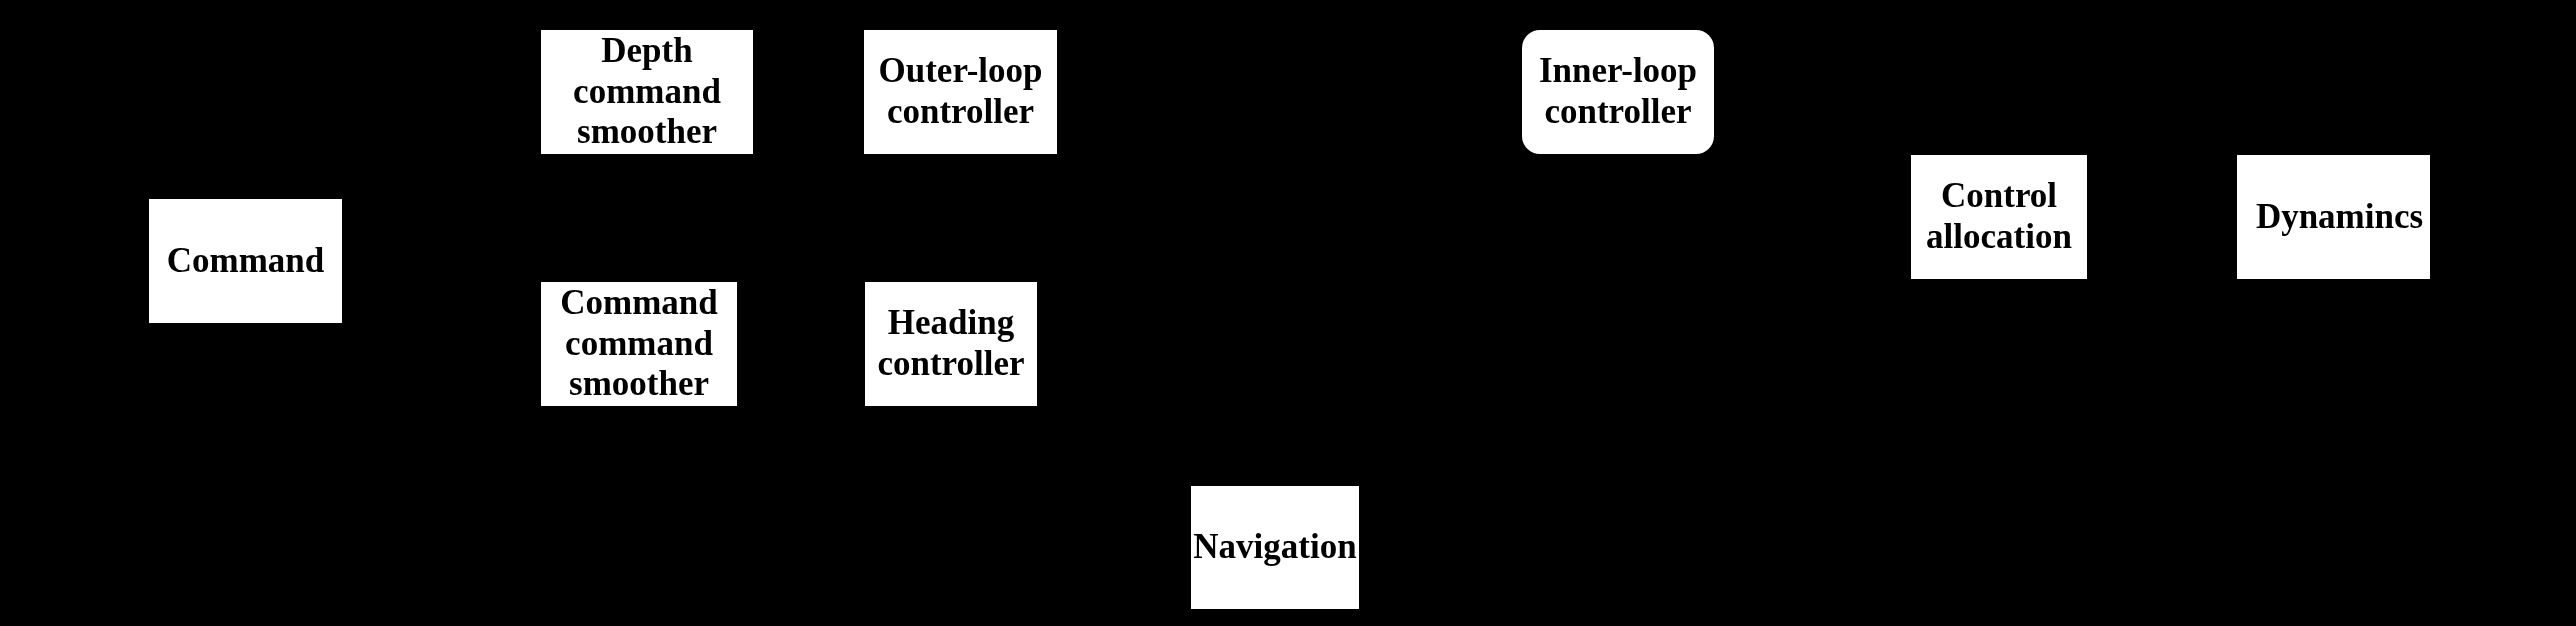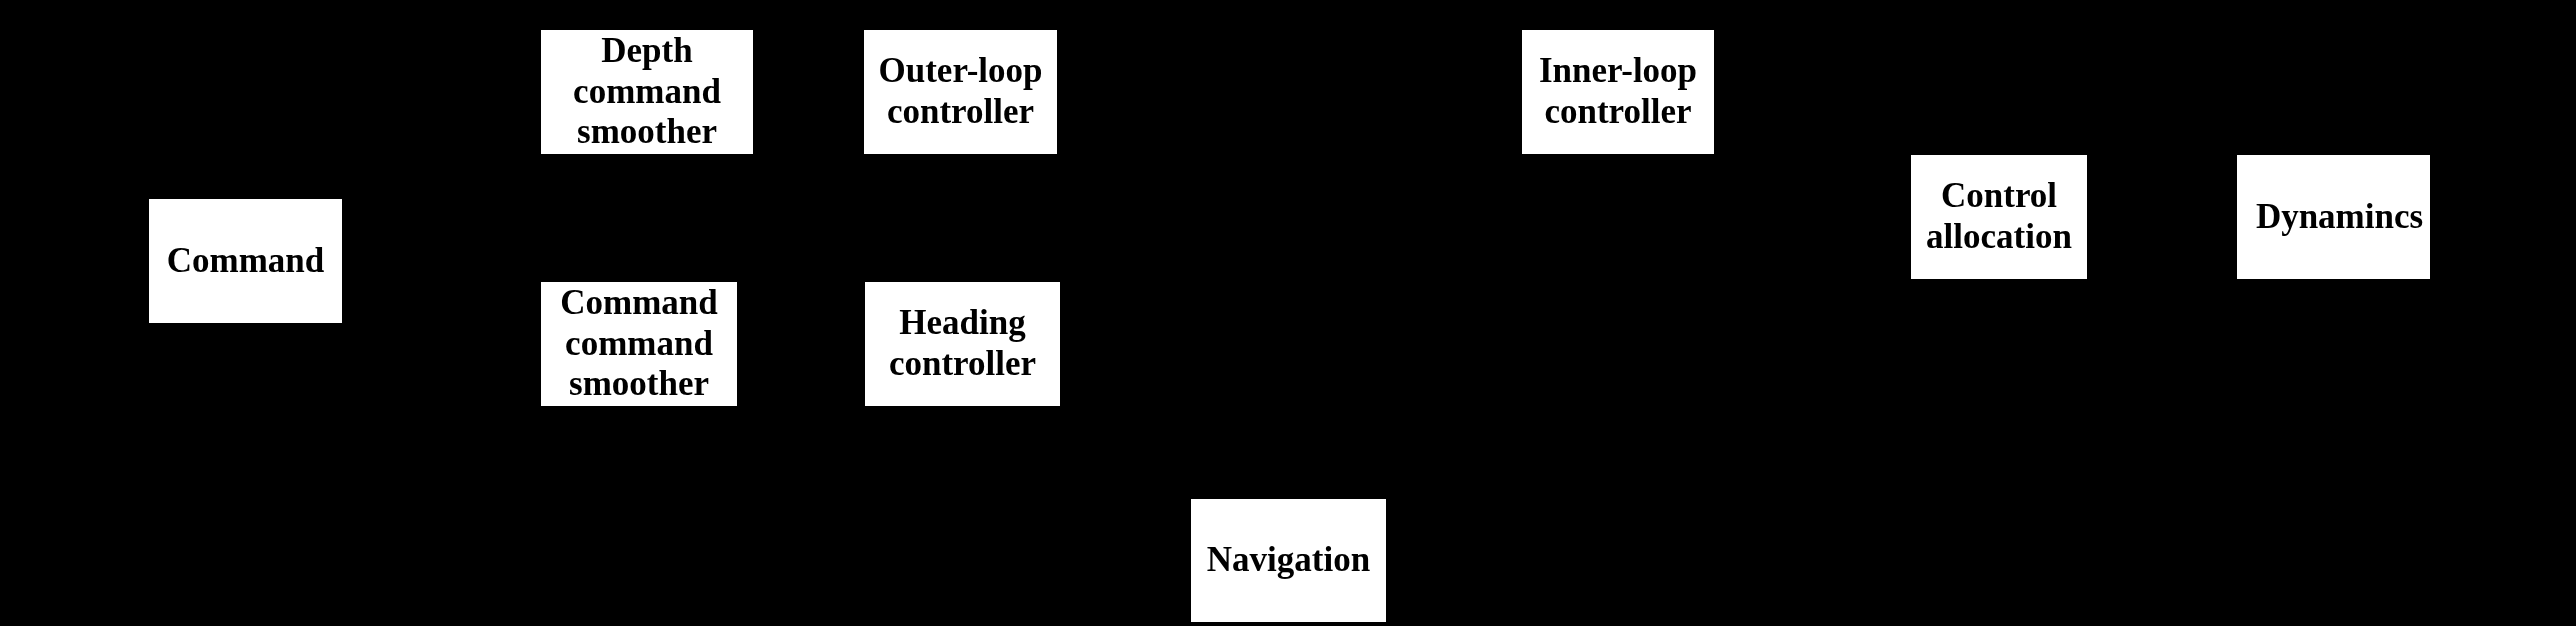--- a/index.html
+++ b/index.html
@@ -27,26 +27,26 @@
     font-size: 35px;
     line-height: 1.17;
     padding: 0;
     box-sizing: border-box;
   }
   
   #node-command                  { left: 149px;  top: 155px; width: 193px; height: 124px; margin-top: 44px; }
   #node-depth-command-smoother   { left: 541px;  top: 30px;  width: 212px; height: 124px; }
   #node-outer-loop-controller    { left: 864px; top: 30px;  width: 193px; height: 124px; }
   #node-pitch-command-smoother   { left: 1197px; top: 30px;  width: 193px; height: 124px; }
-  #node-inner-loop-controller    { left: 1522px; top: 30px;  width: 192px; height: 124px; }
+  #node-inner-loop-controller    { left: 1522px; top: 30px;  width: 192px; height: 124px; border-radius: 18px; }
   #node-control-allocation       { left: 1911px; top: 155px; width: 176px; height: 124px; }
   #node-dynamincs                { left: 2237px; top: 155px; width: 193px; height: 124px; padding-left: 12px; }
   #node-heading-command-smoother { left: 541px;  top: 282px; width: 196px; height: 124px; }
-  #node-heading-controller       { left: 865px; top: 282px; width: 195px; height: 124px; }
-  #node-navigation               { left: 1191px; top: 499px; width: 195px; height: 123px; }
+  #node-heading-controller       { left: 865px; top: 282px; width: 172px; height: 124px; }
+  #node-navigation               { left: 1191px; top: 486px; width: 168px; height: 123px; }
 </style>
 </head>
 <body>
 
 <div class="canvas">
 
   <div class="node" id="node-command">Command</div>
 
   <div class="node" id="node-depth-command-smoother">Depth command smoother</div>
 

